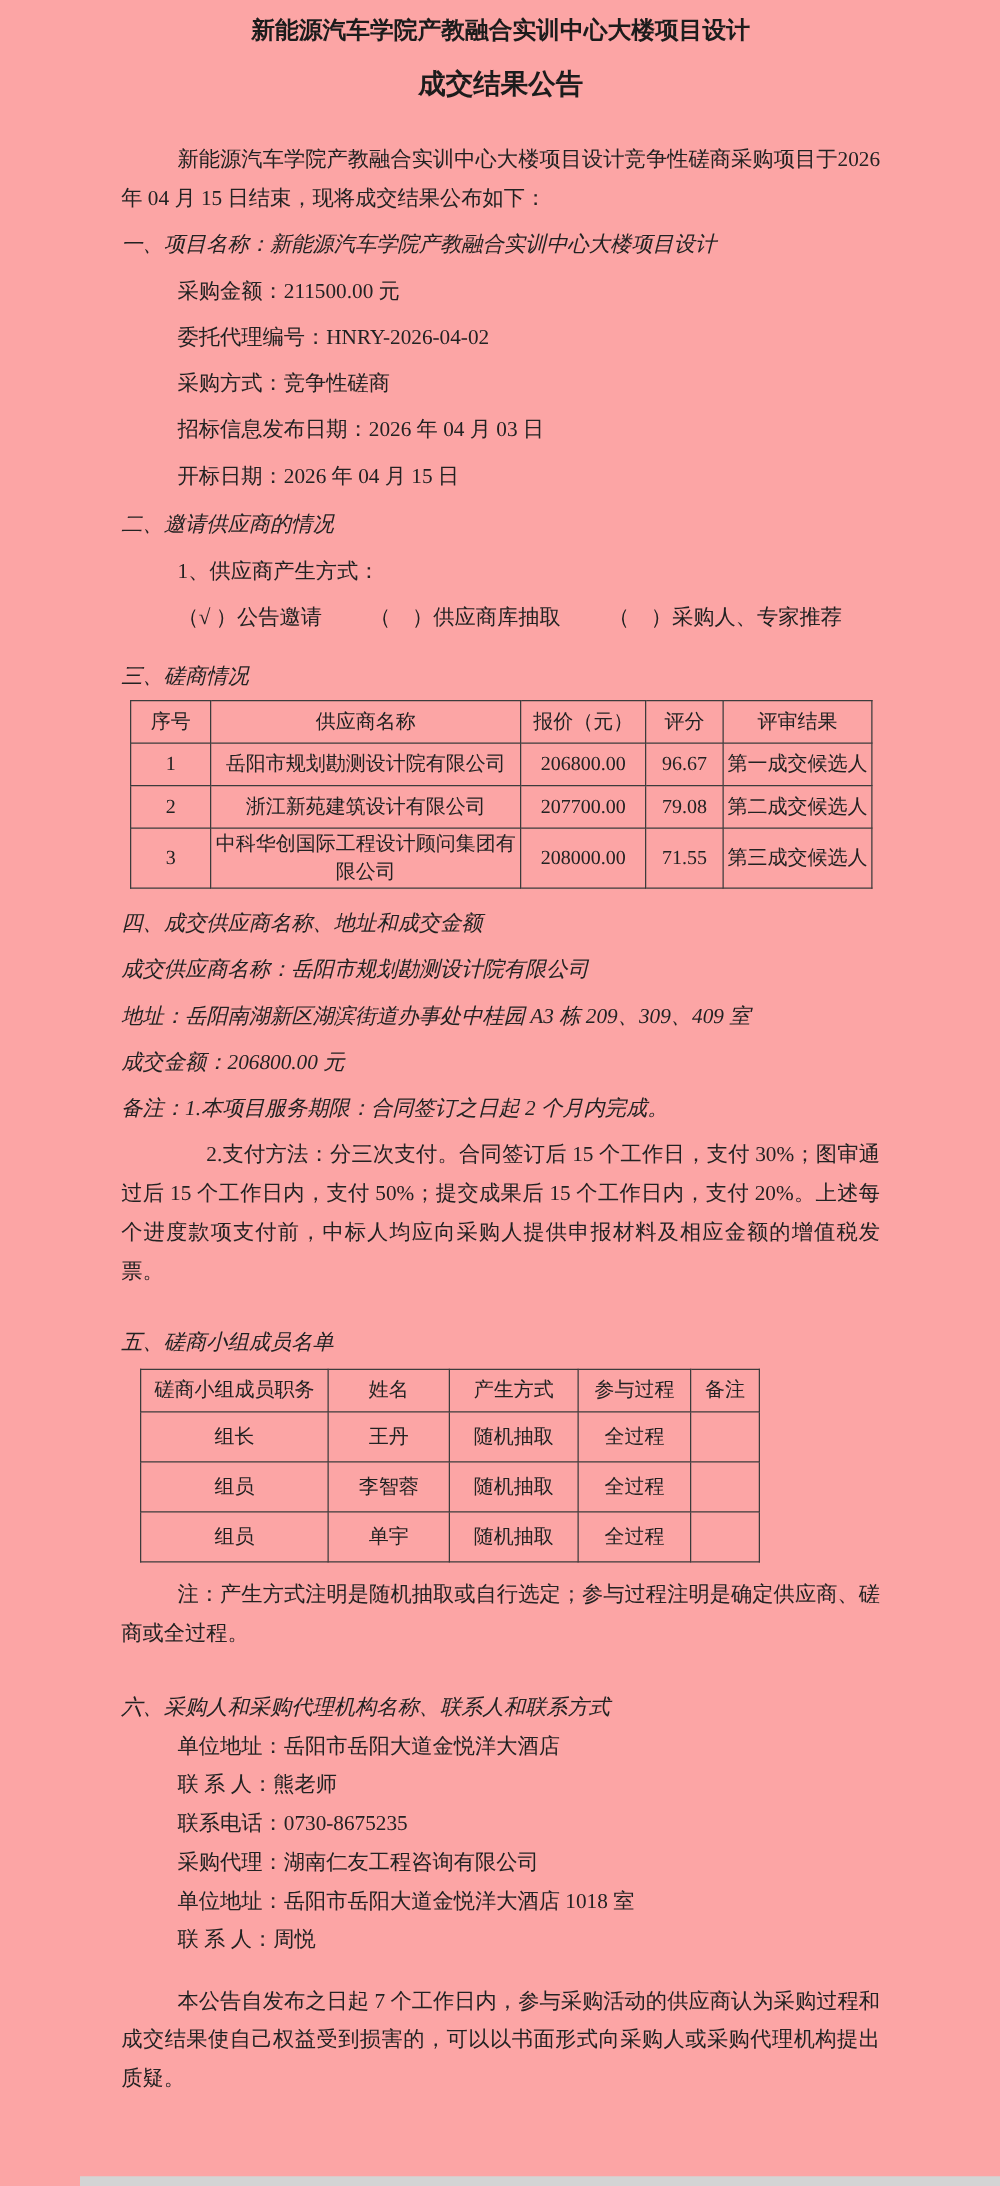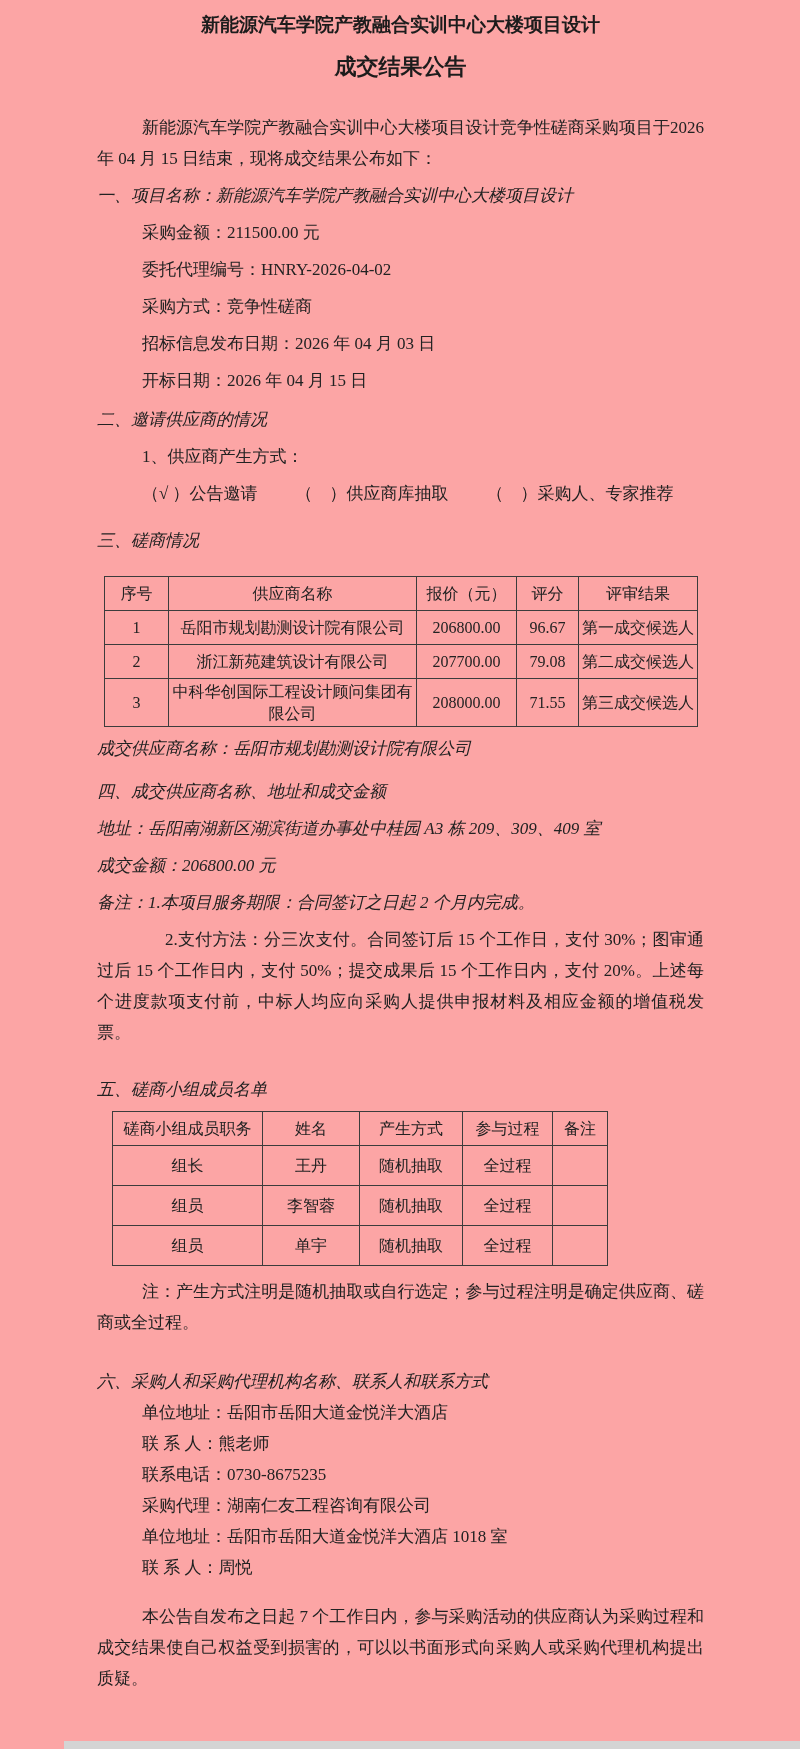--- a/index.html
+++ b/index.html
@@ -25,21 +25,21 @@
   .sec2   { margin-top:8px; }
   .sec3h  { margin-top:16px; }
   .sec4h  { margin-top:12px; }
   .sec5h  { margin-top:26px; }
   .sec6h  { margin-top:28px; }
   .remark2{ margin-top:6px; text-indent:68px; }
   .note   { margin-top:10px; text-indent:45px; }
   .closing{ margin-top:18px; text-indent:45px; }
   table { border-collapse:collapse; table-layout:fixed; font-size:16px; }
   th,td { border:1px solid #3c3c3c; text-align:center; vertical-align:middle; font-weight:normal; padding:0 2px; line-height:22px; }
-  .t1 { width:593px; margin-left:7px; margin-top:20px; }
+  .t1 { width:593px; margin-left:7px; margin-top:4px; }
   .t1 tr.hd  { height:34px; }
   .t1 tr.r   { height:34px; }
   .t1 tr.r2l { height:48px; }
   .t1 .nowrap { white-space:nowrap; }
   .t2 { width:495px; margin-left:15px; margin-top:6px; }
   .t2 tr.hd { height:34px; }
   .t2 tr.r  { height:40px; }
   .bottom-bar {
     position:absolute; left:64px; right:0; bottom:0; height:8px;
     background:#d4d4d4;
@@ -104,22 +104,22 @@
     <tr class="r2l">
       <td>3</td>
       <td>中科华创国际工程设计顾问集团有限公司</td>
       <td>208000.00</td>
       <td>71.55</td>
       <td class="nowrap">第三成交候选人</td>
     </tr>
   </tbody>
     </table>
 
+  <div class="h sec4h">四、成交供应商名称、地址和成交金额</div>
   <div class="h">成交供应商名称：岳阳市规划勘测设计院有限公司</div>
-  <div class="h sec4h">四、成交供应商名称、地址和成交金额</div>
   <div class="h">地址：岳阳南湖新区湖滨街道办事处中桂园 A3 栋 209、309、409 室</div>
   <div class="h">成交金额：206800.00 元</div>
   <div class="h">备注：1.本项目服务期限：合同签订之日起 2 个月内完成。</div>
   <div class="para remark2">2.支付方法：分三次支付。合同签订后 15 个工作日，支付 30%；图审通过后 15 个工作日内，支付 50%；提交成果后 15 个工作日内，支付 20%。上述每个进度款项支付前，中标人均应向采购人提供申报材料及相应金额的增值税发票。</div>
 
   <div class="h sec5h">五、磋商小组成员名单</div>
   <table class="t2">
     <colgroup>
         <col style="width:150px">
         <col style="width:97px">

